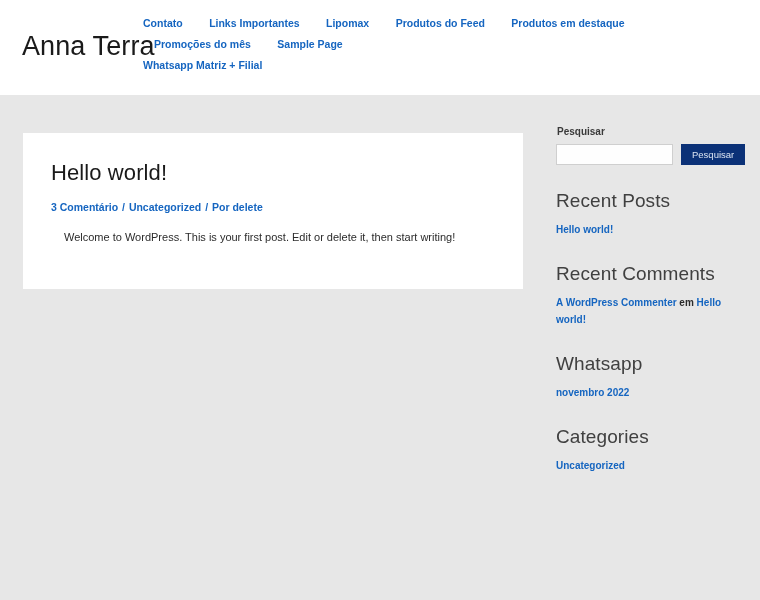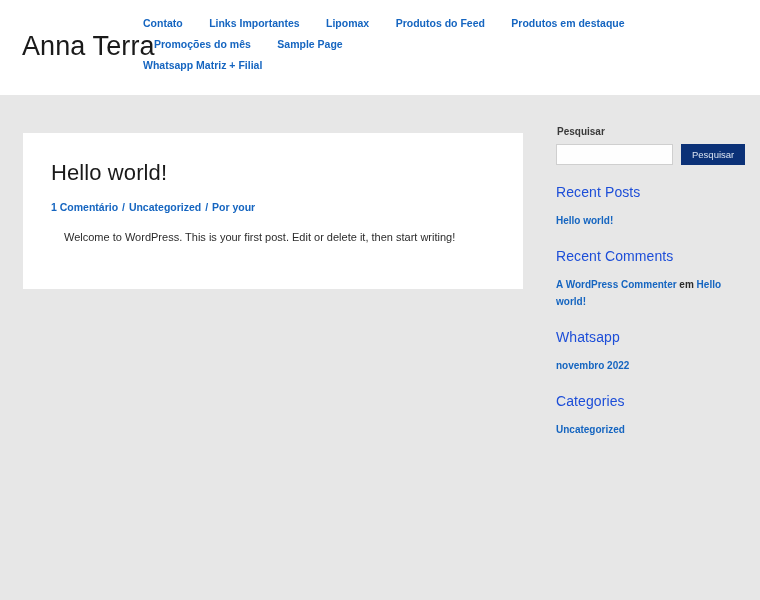--- a/index.html
+++ b/index.html
@@ -116,21 +116,21 @@
     color: #2b2b2b;
   }
 
   
   #secondary {
     position: absolute;
     left: 556px;
     top: 30px;
     width: 190px;
   }
-  .widget { margin-bottom: 16px; }
+  .widget { margin-bottom: 25px; }
   .widget:last-child { margin-bottom: 12px; }
 
   .search-label {
     display: block;
     font-size: 10px;
     line-height: 14px;
     font-weight: 700;
     color: #3a3a3a;
     margin: 0 0 5px 1px;
   }
@@ -163,24 +163,24 @@
     font-size: 9.5px;
     font-weight: 400;
     line-height: 21px;
     cursor: pointer;
     border-radius: 0;
     white-space: nowrap;
   }
 
   .widget-title {
     margin: 0 0 9px 0;
-    font-size: 14px;
+    font-size: 19px;
     line-height: 22px;
     font-weight: 400;
-    color: #1d4ed8;
+    color: #404040;
     letter-spacing: 0.1px;
   }
   .widget ul {
     list-style: none;
     margin: 0;
     padding: 0;
   }
   .widget li {
     font-size: 10px;
     line-height: 17px;
@@ -224,25 +224,25 @@
 </header>
 
 <div id="content-area">
 
   <main id="primary">
     <article class="post-card">
       <h2 class="post-title">
         <a href="#">Hello world!</a>
       </h2>
       <div class="entry-meta">
-        <a href="#">1 Comentário</a>
+        <a href="#">3 Comentário</a>
         <span class="sep">/</span>
         <a href="#">Uncategorized</a>
         <span class="sep">/</span>
-        <a href="#">Por your</a>
+        <a href="#">Por delete</a>
       </div>
       <div class="entry-content">
         <p>Welcome to WordPress. This is your first post. Edit or delete it, then start writing!</p>
       </div>
     </article>
   </main>
 
   <aside id="secondary">
 
     <section class="widget">

